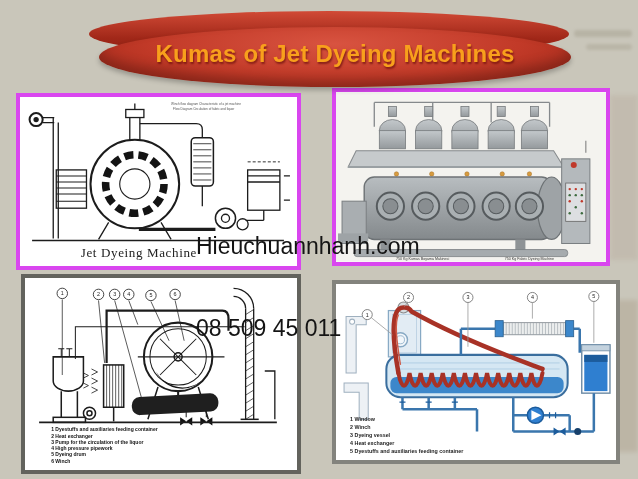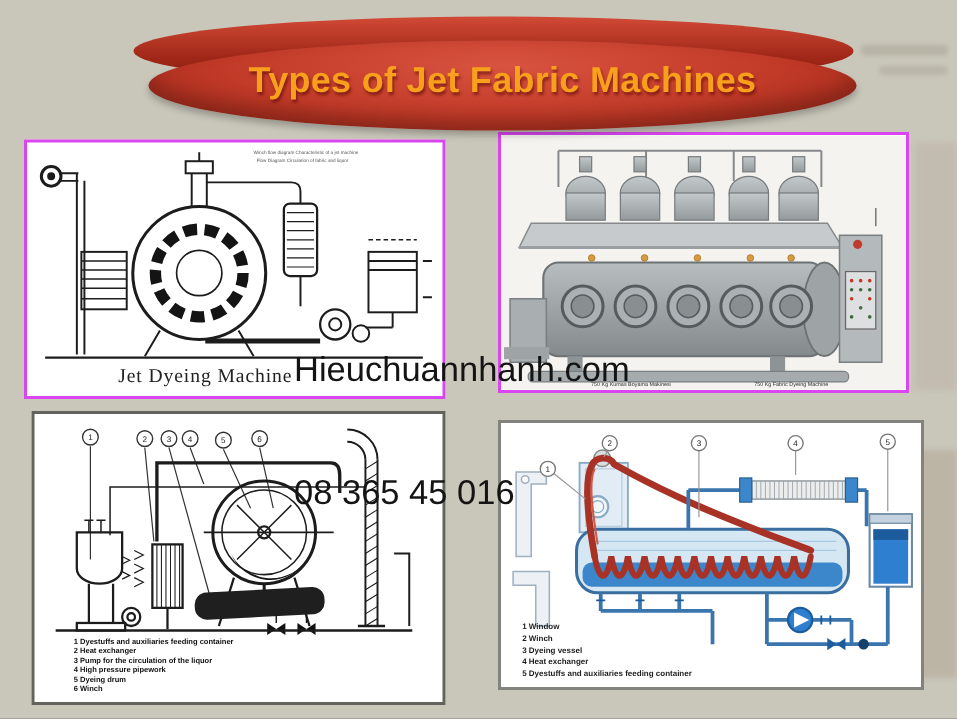--- a/index.html
+++ b/index.html
@@ -16,21 +16,21 @@
   
   .banner-back{position:absolute;left:89px;top:11px;width:480px;height:46px;border-radius:50%;z-index:19;
       background:linear-gradient(180deg,#d14a36 0%,#a02718 60%,#8c2013 100%);}
   .banner-main{position:absolute;left:99px;top:27px;width:472px;height:60px;border-radius:50%;z-index:20;
       background:radial-gradient(ellipse at 50% 28%,#d85340 0%,#c23a28 55%,#9a2416 100%);
       box-shadow:0 3px 5px rgba(0,0,0,.25), inset 0 -8px 12px rgba(0,0,0,.22);
       display:flex;align-items:center;justify-content:center;}
   .banner-title{color:#f8a01c;font-size:24px;font-weight:bold;letter-spacing:.2px;
       padding-bottom:6px;text-shadow:1px 2px 2px rgba(80,0,0,.55);white-space:nowrap;}
   
-  .panel{position:absolute;background:#fff;border:2px solid #d946ef;z-index:10;}
+  .panel{position:absolute;background:#fff;border:4px solid #d946ef;z-index:10;}
   #p-tl{left:16px;top:93px;width:277px;height:169px;}
   #p-tr{left:332px;top:88px;width:270px;height:170px;}
   #p-bl{left:21px;top:274px;width:272px;height:192px;border-color:#63635d;}
   #p-br{left:332px;top:280px;width:280px;height:176px;border-color:#83837d;}
   .panel svg{display:block;width:100%;height:100%;}
   
   .wm{position:absolute;left:196px;color:#141414;font-size:23px;z-index:30;white-space:nowrap;
       font-family:"Liberation Sans",sans-serif;}
   #wm1{top:233px;} #wm2{top:275px;} #wm3{top:315px;}
   
@@ -47,21 +47,21 @@
 <div class="slide">
 
   <div class="ghost g-text1"></div>
   <div class="ghost g-text2"></div>
   <div class="ghost g-mid"></div>
   <div class="ghost g-right1"></div>
   <div class="ghost g-right2"></div>
 
   <div class="banner-back"></div>
   <div class="banner-main">
-    <div class="banner-title">Types of Jet Fabric Machines</div>
+    <div class="banner-title">Kumas of Jet Dyeing Machines</div>
   </div>
 
   <div class="panel" id="p-tl">
     <svg viewBox="0 0 275 167">
       <g stroke="#1c1c1c" fill="none" stroke-width="1.3">
 
         <circle cx="16" cy="22" r="6.5" stroke-width="2"></circle>
         <circle cx="16" cy="22" r="2" fill="#1c1c1c"></circle>
         <path d="M22,20 h12 M22,25 h12 M33,20 V140 M38,25 V140"></path>
 
@@ -347,15 +347,15 @@
         <text x="14" y="136" class="legend-br">1 Window</text>
         <text x="14" y="143.8" class="legend-br">2 Winch</text>
         <text x="14" y="151.6" class="legend-br">3 Dyeing vessel</text>
         <text x="14" y="159.4" class="legend-br">4 Heat exchanger</text>
         <text x="14" y="167.2" class="legend-br">5 Dyestuffs and auxiliaries feeding container</text>
       </g>
     </svg>
   </div>
 
   <div class="wm" id="wm1">Hieuchuannhanh.com</div>
-  <div class="wm" id="wm3">08 365 45 016</div>
+  <div class="wm" id="wm3">08 509 45 011</div>
 
 </div>
 
 </body></html>

